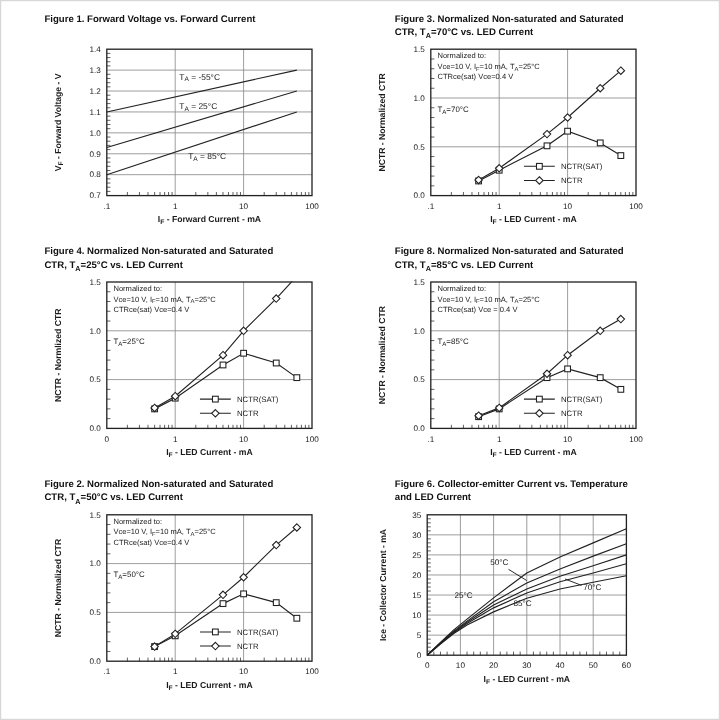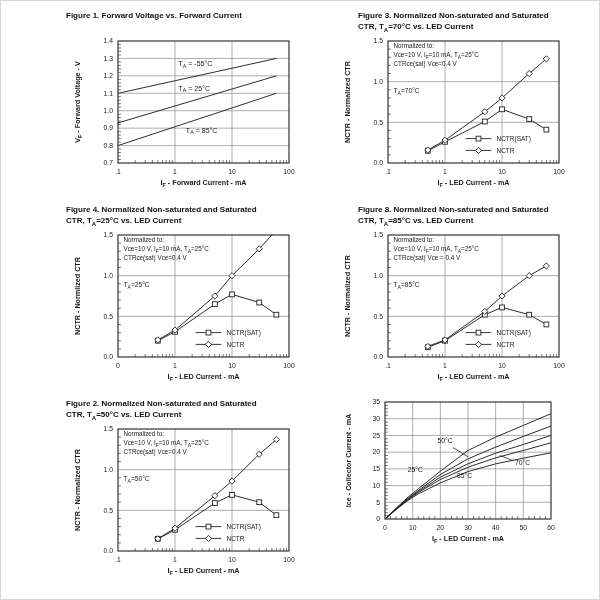--- a/index.html
+++ b/index.html
@@ -1,19 +1,19 @@
 <!DOCTYPE html>
 <html><head>
 <meta charset="utf-8">
 <style>
   * { box-sizing: border-box; }
   html,body { margin:0; padding:0; background:#fff; }
   body { width:600px; height:600px; font-family:"Liberation Sans", sans-serif; color:#1a1a1a; }
   .page { position:relative; width:600px; height:600px; background:#ffffff; border:1px solid #d7d7d7; overflow:hidden; }
-  .grid { display:grid; grid-template-columns:292px 292px; padding:7px 0 0 18px; row-gap:3px;margin-left:29px; }
+  .grid { display:grid; grid-template-columns:292px 292px; padding:7px 0 0 18px; row-gap:3px; }
   .figure { width:286px; height:191px; }
   .fig-title { font-size:8px; font-weight:bold; line-height:1.32; color:#111; padding:3px 0 0 18px; height:27px; }
   .fig-title sub { font-size:6px; }
   svg.chart { display:block; }
   svg text { font-family:"Liberation Sans", sans-serif; fill:#1a1a1a; }
 </style>
 </head>
 <body>
 
 <div class="page">
@@ -463,20 +463,24 @@
           <text x="65" y="130.3" font-size="6.8" text-anchor="end"><tspan>0.0</tspan></text>
           <text x="65" y="89.63333333333334" font-size="6.8" text-anchor="end"><tspan>0.5</tspan></text>
           <text x="65" y="48.96666666666667" font-size="6.8" text-anchor="end"><tspan>1.0</tspan></text>
           <text x="65" y="8.3" font-size="6.8" text-anchor="end"><tspan>1.5</tspan></text>
           <text x="155.5" y="150" font-size="7.2" text-anchor="middle" font-weight="bold"><tspan>I</tspan><tspan dy="1.6" font-size="5.6160000000000005">F</tspan><tspan dy="-1.6"> - LED Current - mA</tspan></text>
           <text font-size="7.2" text-anchor="middle" font-weight="bold" transform="translate(32,67) rotate(-90)"><tspan>NCTR - Normalized CTR</tspan></text>
         </svg>
     </div>
 
     <div class="figure">
+      <div class="fig-title">
+        <div>Figure 6. Collector-emitter Current vs. Temperature</div>
+        <div>and LED Current</div>
+      </div>
       <svg class="chart" width="272" height="158" viewBox="0 0 272 158">
           <line x1="72.66666666666666" y1="6" x2="72.66666666666666" y2="123" stroke="#8a8a8a" stroke-width="0.7"></line>
           <line x1="100.33333333333333" y1="6" x2="100.33333333333333" y2="123" stroke="#8a8a8a" stroke-width="0.7"></line>
           <line x1="128" y1="6" x2="128" y2="123" stroke="#8a8a8a" stroke-width="0.7"></line>
           <line x1="155.66666666666666" y1="6" x2="155.66666666666666" y2="123" stroke="#8a8a8a" stroke-width="0.7"></line>
           <line x1="183.33333333333334" y1="6" x2="183.33333333333334" y2="123" stroke="#8a8a8a" stroke-width="0.7"></line>
           <line x1="45" y1="106.28571428571429" x2="211" y2="106.28571428571429" stroke="#8a8a8a" stroke-width="0.7"></line>
           <line x1="45" y1="89.57142857142858" x2="211" y2="89.57142857142858" stroke="#8a8a8a" stroke-width="0.7"></line>
           <line x1="45" y1="72.85714285714286" x2="211" y2="72.85714285714286" stroke="#8a8a8a" stroke-width="0.7"></line>
           <line x1="45" y1="56.14285714285715" x2="211" y2="56.14285714285715" stroke="#8a8a8a" stroke-width="0.7"></line>

